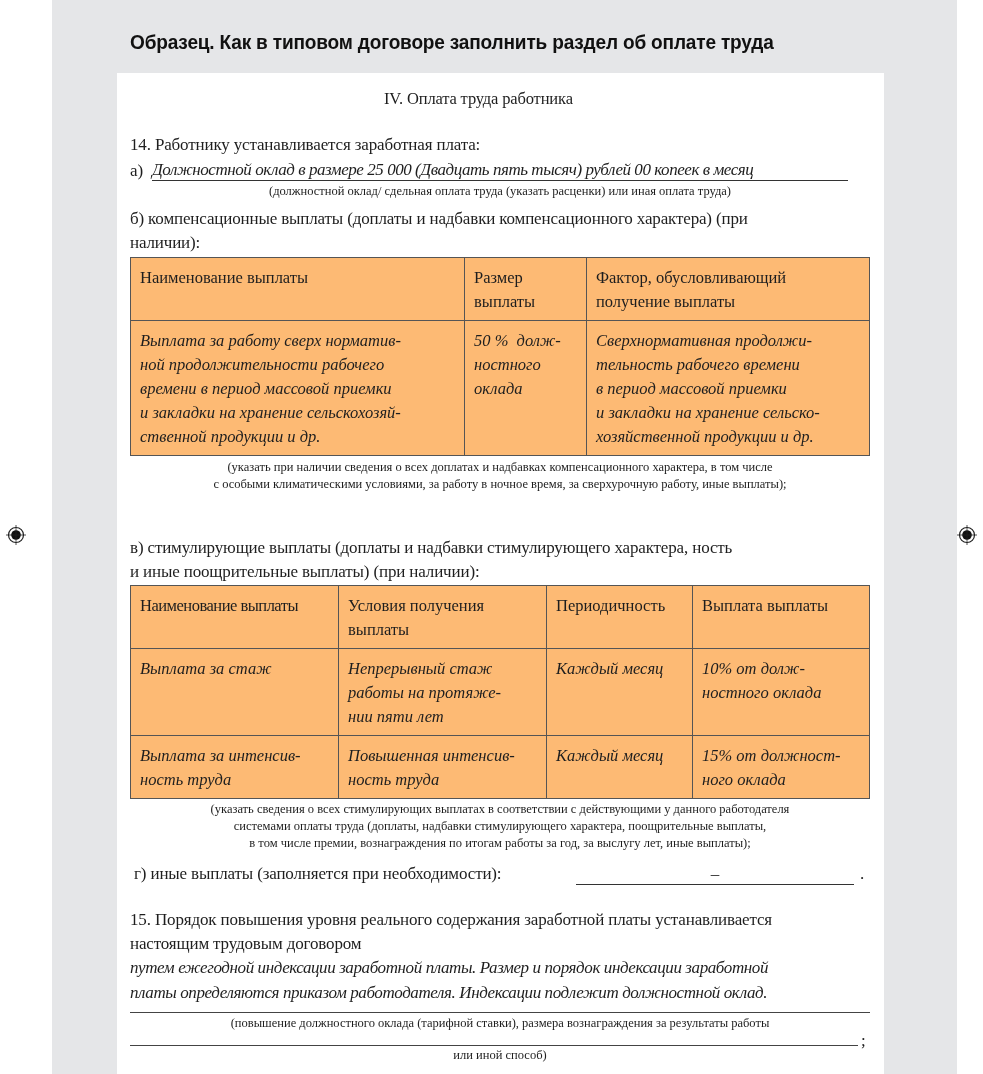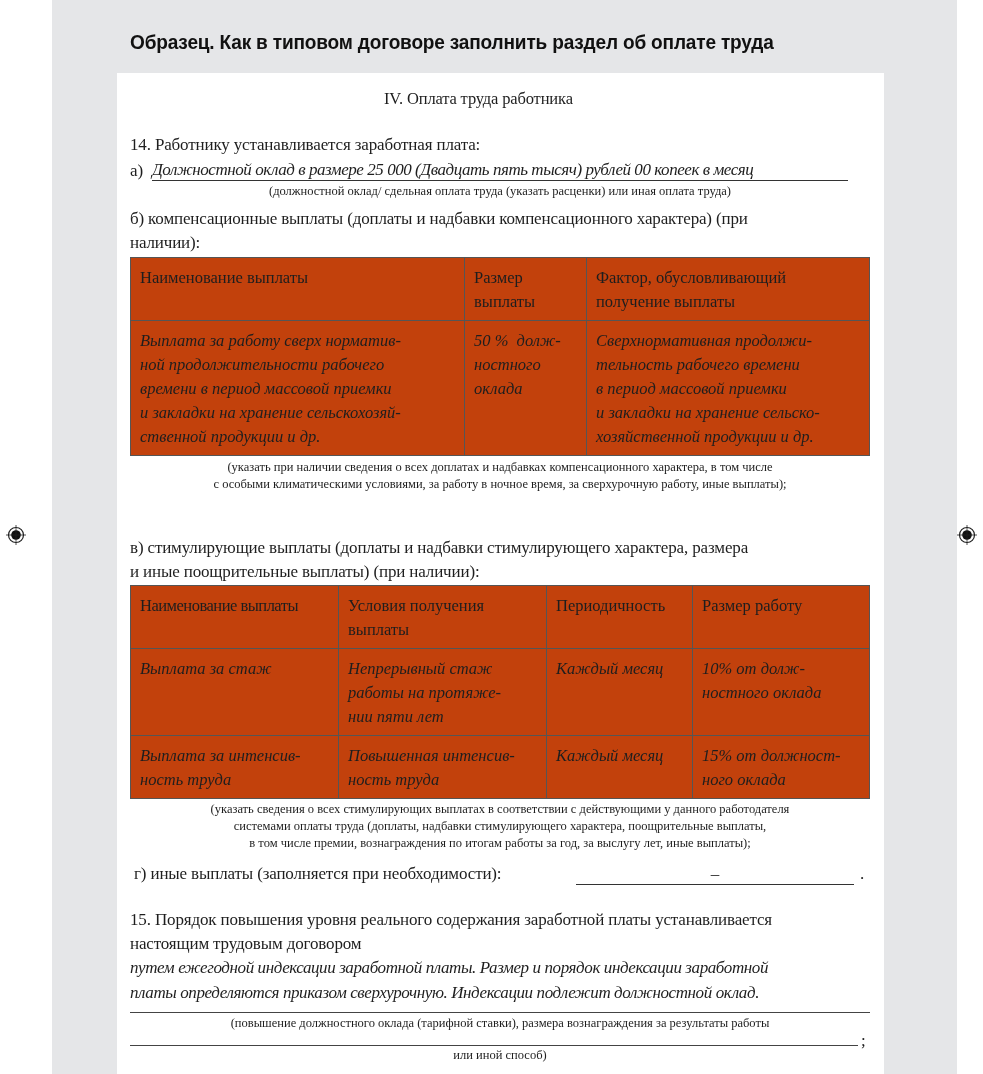--- a/index.html
+++ b/index.html
@@ -24,21 +24,21 @@
   }
   .reg {
     position: absolute; width: 22px; height: 22px;
   }
   .t { position: absolute; white-space: nowrap; }
   .body16 { font-size: 17px; letter-spacing: -0.15px; }
   .ital { font-style: italic; }
   .small { font-size: 12.5px; text-align: center; line-height: 17px; }
   .uline { border-bottom: 1.3px solid #333; }
   table.grid {
-    position: absolute; border-collapse: collapse; background: #c2410c;
+    position: absolute; border-collapse: collapse; background: #fdba74;
     font-size: 16.5px; line-height: 24px;
   }
   table.grid td {
     border: 1.3px solid #555; vertical-align: top; padding: 8px 8px 6px 9px;
     white-space: nowrap;
   }
   table.grid td.it { font-style: italic; margin-top: 40px; }
   .line { position: absolute; height: 0; border-top: 1.3px solid #444; }
 </style>
 </head>
@@ -110,38 +110,38 @@
     </td>
   </tr>
 </tbody>
   </table>
 
 <div class="t small" style="left:130px; top:459px; width:740px;">
   <div>(указать при наличии сведения о всех доплатах и надбавках компенсационного характера, в том числе</div>
   <div>с особыми климатическими условиями, за работу в ночное время, за сверхурочную работу, иные выплаты);</div>
 </div>
 
-<div class="t body16" style="left:130px; top:538px;">в) стимулирующие выплаты (доплаты и надбавки стимулирующего характера, размера</div>
+<div class="t body16" style="left:130px; top:538px;">в) стимулирующие выплаты (доплаты и надбавки стимулирующего характера, ность</div>
 <div class="t body16" style="left:130px; top:562px;">и иные поощрительные выплаты) (при наличии):</div>
 
 <table class="grid" style="left:130px; top:585px; width:740px;">
   <tbody>
       <tr>
     <td style="width:190px; height:46px; padding-left:9px;">
       <div style="letter-spacing:-0.5px;">Наименование выплаты</div>
     </td>
     <td style="width:190px;">
       <div>Условия получения</div>
       <div>выплаты</div>
     </td>
     <td style="width:128px;margin-left:44px;">
       <div>Периодичность</div>
     </td>
     <td>
-      <div>Размер работу</div>
+      <div>Выплата выплаты</div>
     </td>
   </tr>
   <tr>
     <td class="it" style="height:70px;">
       <div>Выплата за стаж</div>
     </td>
     <td class="it">
       <div>Непрерывный стаж</div>
       <div>работы на протяже-</div>
       <div>нии пяти лет</div>
@@ -180,19 +180,19 @@
   <div>в том числе премии, вознаграждения по итогам работы за год, за выслугу лет, иные выплаты);</div>
 </div>
 
 <div class="t body16" style="left:134px; top:864px;">г) иные выплаты (заполняется при необходимости):</div>
 <div class="t body16 uline" style="left:576px; top:864px; width:278px; text-align:center;">–</div>
 <div class="t body16" style="left:860px; top:864px;">.</div>
 
 <div class="t body16" style="left:130px; top:910px;">15. Порядок повышения уровня реального содержания заработной платы устанавливается</div>
 <div class="t body16" style="left:130px; top:934px;">настоящим трудовым договором</div>
 <div class="t body16 ital" style="left:130px; top:958px; letter-spacing:-0.4px;">путем ежегодной индексации заработной платы. Размер и порядок индексации заработной</div>
-<div class="t body16 ital" style="left:130px; top:983px; letter-spacing:-0.4px;">платы определяются приказом сверхурочную. Индексации подлежит должностной оклад.</div>
+<div class="t body16 ital" style="left:130px; top:983px; letter-spacing:-0.4px;">платы определяются приказом работодателя. Индексации подлежит должностной оклад.</div>
 
 <div class="line" style="left:130px; top:1012px; width:740px;"></div>
 <div class="t small" style="left:130px; top:1015px; width:740px;">(повышение должностного оклада (тарифной ставки), размера вознаграждения за результаты работы</div>
 <div class="line" style="left:130px; top:1045px; width:728px;"></div>
 <div class="t body16" style="left:861px; top:1031px;">;</div>
 <div class="t small" style="left:130px; top:1047px; width:740px;text-align:center;">или иной способ)</div>
 
 </body></html>

